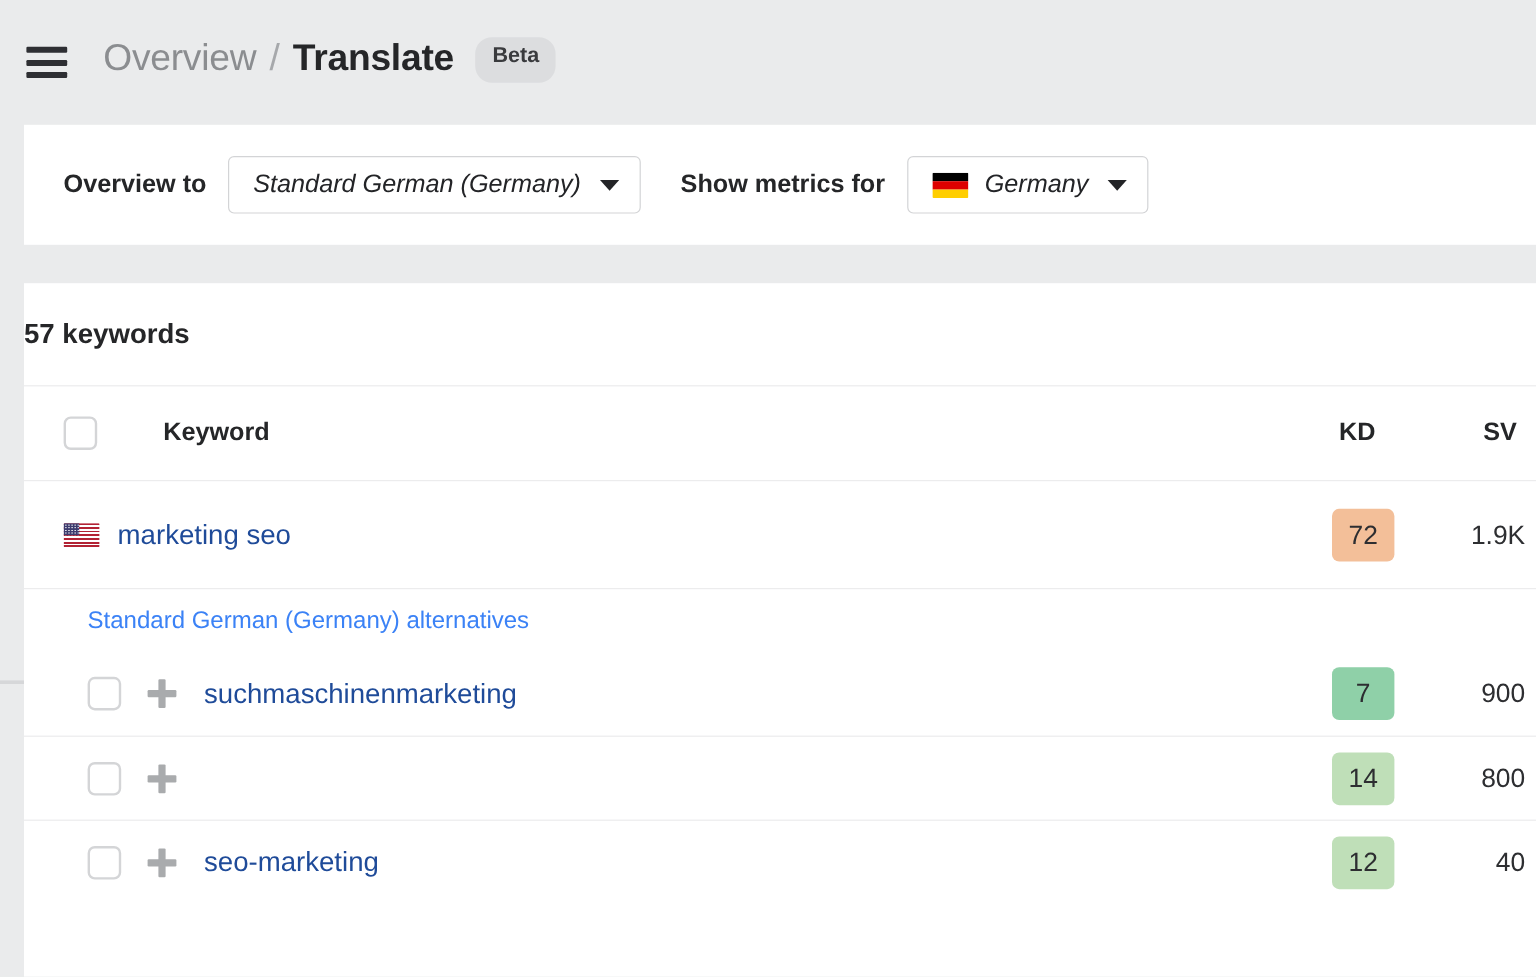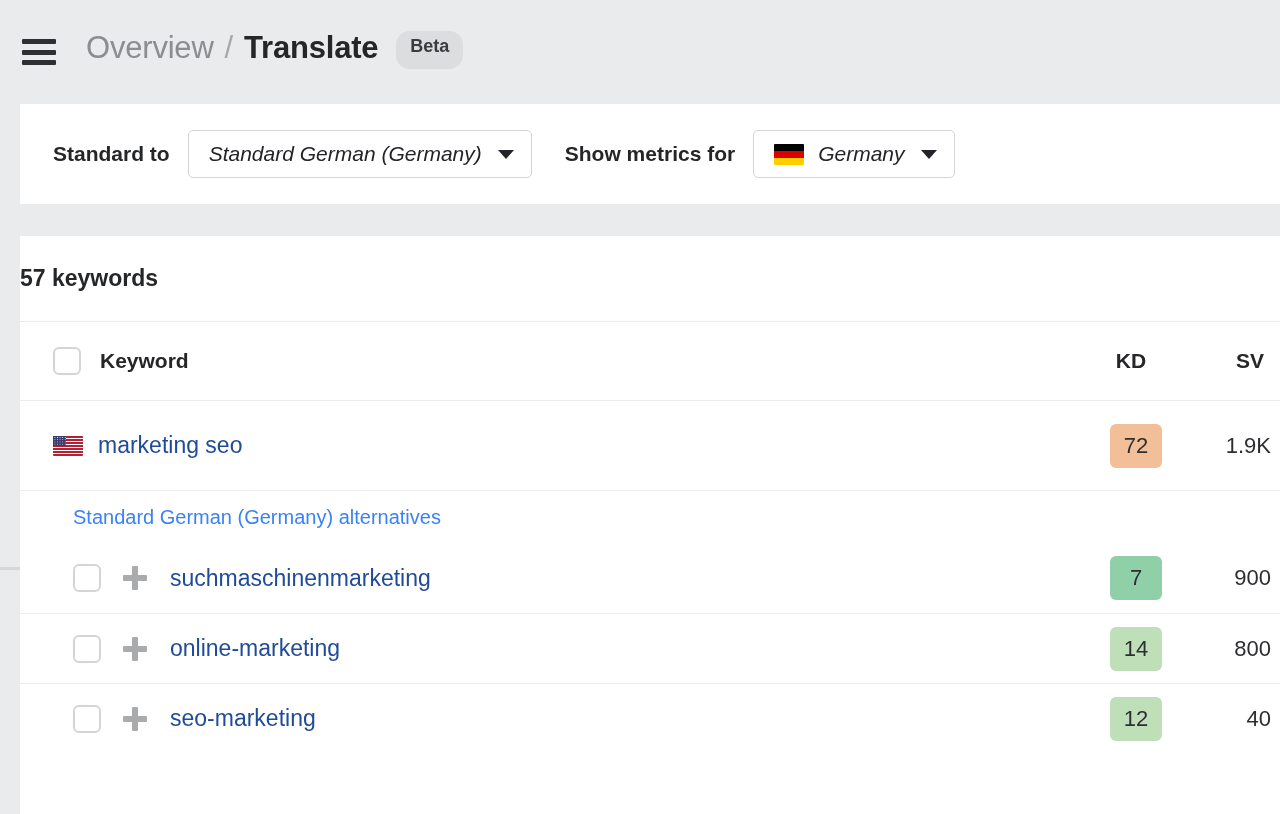--- a/index.html
+++ b/index.html
@@ -202,20 +202,21 @@
   }
 
   .table-head {
     height: 80px;
     border-top: 1px solid #ececed;
     border-bottom: 1px solid #ececed;
     display: flex;
     align-items: center;
     position: relative;
     box-sizing: border-box;
+    gap: 36px;
   }
 
   .checkbox {
     width: 28px;
     height: 28px;
     border: 2px solid #d4d5d7;
     border-radius: 6px;
     background: #fff;
     box-sizing: border-box;
     flex: none;
@@ -364,21 +365,21 @@
       <span></span>
         <span></span>
         <span></span>
     </div>
     <div>
       <span class="crumb crumb-parent">Overview</span><span class="crumb crumb-sep">/</span><span class="crumb crumb-current">Translate</span><span class="beta-badge">Beta</span>
     </div>
   </div>
 
   <div class="controls">
-    <span class="ctl-label first">Standard to</span>
+    <span class="ctl-label first">Overview to</span>
 
     <div class="select">
       <span class="select-value">Standard German (Germany)</span>
       <span class="caret"></span>
     </div>
 
     <div class="ctl-gap"></div>
 
     <span class="ctl-label">Show metrics for</span>
 
@@ -427,21 +428,20 @@
         <div class="alt-row first-alt">
           <span class="checkbox"></span>
           <span class="plus-icon"></span>
           <a class="alt-link">suchmaschinenmarketing</a>
           <span class="kd-badge" style="background: rgb(143, 208, 168);">7</span>
           <span class="sv-val">900</span>
         </div>
         <div class="alt-row">
           <span class="checkbox"></span>
           <span class="plus-icon"></span>
-          <a class="alt-link">online-marketing</a>
           <span class="kd-badge" style="background: rgb(191, 223, 184);">14</span>
           <span class="sv-val">800</span>
         </div>
         <div class="alt-row">
           <span class="checkbox"></span>
           <span class="plus-icon"></span>
           <a class="alt-link">seo-marketing</a>
           <span class="kd-badge" style="background: rgb(191, 223, 184);">12</span>
           <span class="sv-val">40</span>
         </div>

